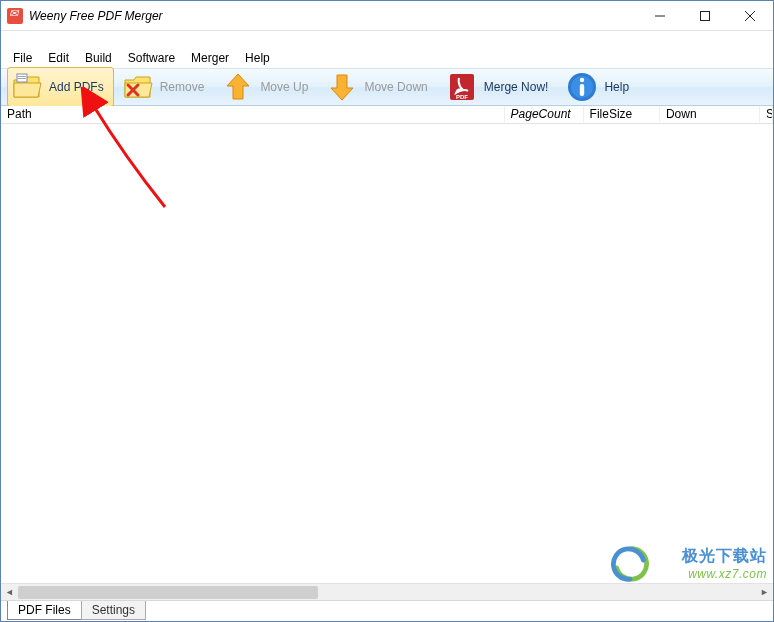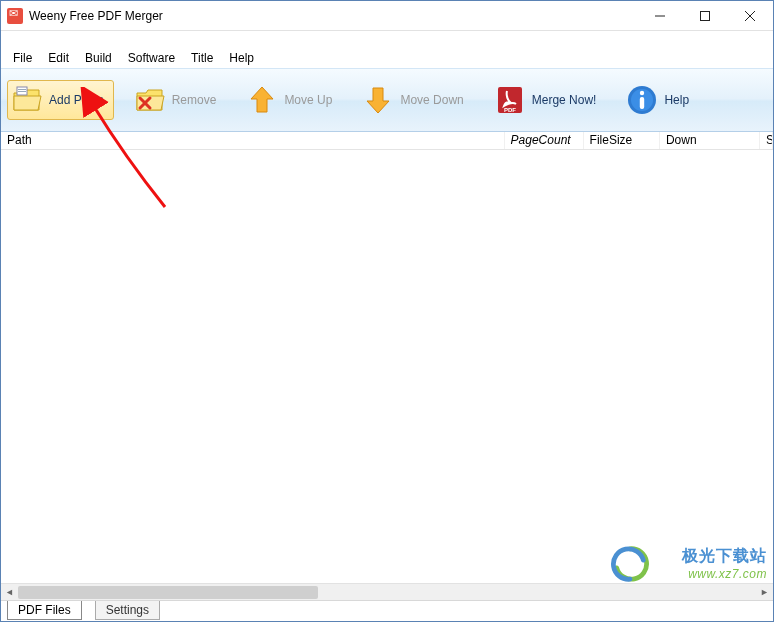--- a/index.html
+++ b/index.html
@@ -1,30 +1,30 @@
 <!DOCTYPE html>
 <html><head>
 <meta charset="utf-8">
 <style>
   * { box-sizing: border-box; margin: 0; padding: 0; font-family: "Segoe UI", Tahoma, sans-serif; }
   html, body { width: 774px; height: 622px; overflow: hidden; }
   .window { width: 774px; height: 622px; border: 1px solid #5a82b4; background: #fff; display: flex; flex-direction: column; position: relative; }
-  .titlebar { height: 30px; background: #fff; display: flex; align-items: center; padding: 0 1px 0 6px; border-bottom: 1px solid #e2e2e2; }
+  .titlebar { height: 30px; background: #fff; display: flex; align-items: center; padding: 0 1px 0 6px; border-bottom: 1px solid #e2e2e2; font-style: italic; }
   .app-icon { width: 16px; height: 16px; background: #e84e3f; border-radius: 2px; margin-right: 6px; position: relative; }
   .app-icon::after { content: "✉"; color: #fff; position: absolute; font-size: 11px; left: 2px; top: -1px; }
   .title-text { font-size: 12px; color: #000; flex: 0 0 auto; }
   .title-spacer { flex: 1; }
   .win-controls { display: flex; height: 100%; }
   .win-btn { width: 45px; height: 29px; display: flex; align-items: center; justify-content: center; font-size: 11px; color: #222; }
   .win-btn svg { width: 10px; height: 10px; stroke: #222; stroke-width: 1; fill: none; }
 
   .menubar { height: 20px; background: #fff; display: flex; align-items: center; padding: 0 4px; font-size: 12px; color: #000; margin-top: 17px; }
   .menu-item { padding: 2px 8px; }
 
-  .toolbar { height: 64px; background: linear-gradient(#f5fbff,#e4f1fb 48%,#d7ebf9 52%,#e8f3fc); border-top: 1px solid #d3e6f6; border-bottom: 1px solid #b4cfe8; display: flex; align-items: center; padding: 0 6px; gap: 16px; }
+  .toolbar { height: 38px; background: linear-gradient(#f5fbff,#e4f1fb 48%,#d7ebf9 52%,#e8f3fc); border-top: 1px solid #d3e6f6; border-bottom: 1px solid #b4cfe8; display: flex; align-items: center; padding: 0 6px; gap: 4px; }
   .tool-btn { display: flex; align-items: center; gap: 6px; padding: 4px 10px 4px 4px; border-radius: 3px; }
   .tool-btn.hover { background: linear-gradient(#fff4d0,#ffe79a); border:1px solid #e0b74d; padding:3px 9px 3px 3px; }
   .tool-icon { width: 32px; height: 32px; display: flex; align-items: center; justify-content: center; }
   .tool-label { font-size: 12px; color: #1b3a66; }
   .tool-label.dim { color: #9a9a9a; }
 
   .list-header { height: 18px; background: #fff; border-bottom: 1px solid #e4e4e4; display: flex; font-size: 12px; color: #000; }
   .col { padding: 1px 6px; border-right: 1px solid #f0f0f0; }
   .col-path { width: 548px; }
   .col-pagecount { width: 85px; font-style: italic; }
@@ -34,21 +34,21 @@
 
   .list-body { flex: 1; background: #fff; position: relative; }
 
   .arrow { position: absolute; left: 54px; top: 86px; pointer-events:none; }
 
   .scrollbar-h { height: 17px; background: #f0f0f0; border-top: 1px solid #e2e2e2; display: flex; align-items: center; }
   .sb-btn { width: 17px; height: 17px; display:flex; align-items:center; justify-content:center; color:#666; font-size:9px;}
   .sb-track { flex:1; height: 100%; background:#f0f0f0; position:relative; }
   .sb-thumb { position:absolute; left:0; top:2px; width:300px; height:13px; background:#cfcfcf; border-radius:2px; }
 
-  .bottom-tabs { height: 21px; background: #fff; border-top: 1px solid #d8d8d8; display: flex; align-items: flex-start; padding-left: 6px; font-size: 12px; gap: 14px; }
+  .bottom-tabs { height: 21px; background: #fff; border-top: 1px solid #d8d8d8; display: flex; align-items: flex-start; padding-left: 6px; font-size: 12px; }
   .btab { padding: 2px 10px; border: 1px solid #aaa; border-top: none; background:#fff; margin-right:-1px; }
   .btab.active { background: #fff; border-color:#888; font-weight:400; }
   .btab.inactive { background:#f3f3f3; color:#333; }
 
   .watermark { position: absolute; right: 6px; bottom: 40px; text-align: right; pointer-events:none; }
   .wm-swirl { width:38px; height:38px; position:absolute; right:118px; bottom:-2px; }
   .wm-text1 { font-size:16px; font-weight:600; color:#4a90d2; letter-spacing:1px; }
   .wm-text2 { font-size:12px; color:#7fc24a; font-style:italic; letter-spacing:0.5px; }
 </style>
 </head>
@@ -78,21 +78,21 @@
           </svg>
         </div>
     </div>
   </div>
 
   <div class="menubar">
     <div class="menu-item">File</div>
     <div class="menu-item">Edit</div>
     <div class="menu-item">Build</div>
     <div class="menu-item">Software</div>
-    <div class="menu-item">Title</div>
+    <div class="menu-item">Merger</div>
     <div class="menu-item">Help</div>
   </div>
 
   <div class="toolbar">
     <div class="tool-btn hover">
       <span class="tool-icon">
         <svg width="32" height="32" viewBox="0 0 32 32">
             <path d="M3 9 L12 9 L14 6 L28 6 L28 26 L3 26 Z" fill="#fce26b" stroke="#caa421"></path>
             <path d="M3 12 L30 12 L27 26 L3 26 Z" fill="#fde89a" stroke="#caa421"></path>
             <rect x="6" y="3" width="10" height="8" fill="#fff" stroke="#88a"></rect>

